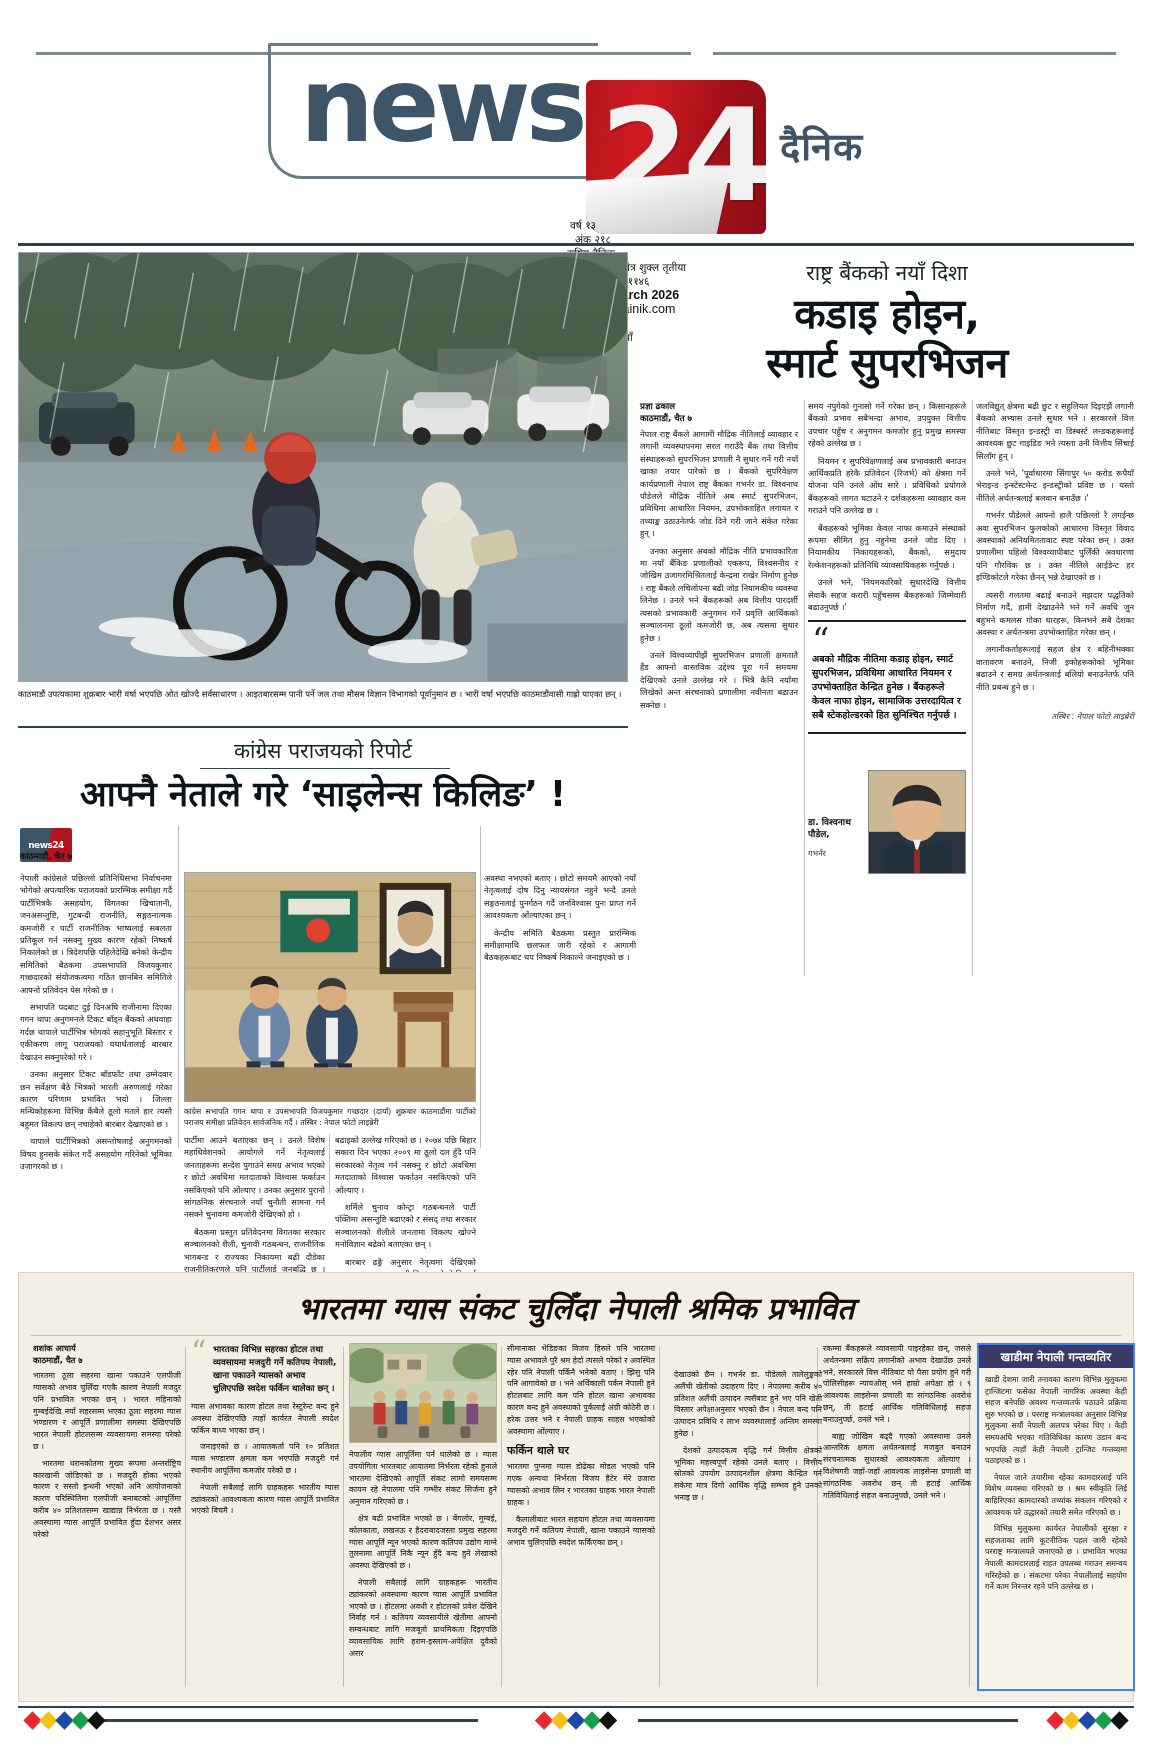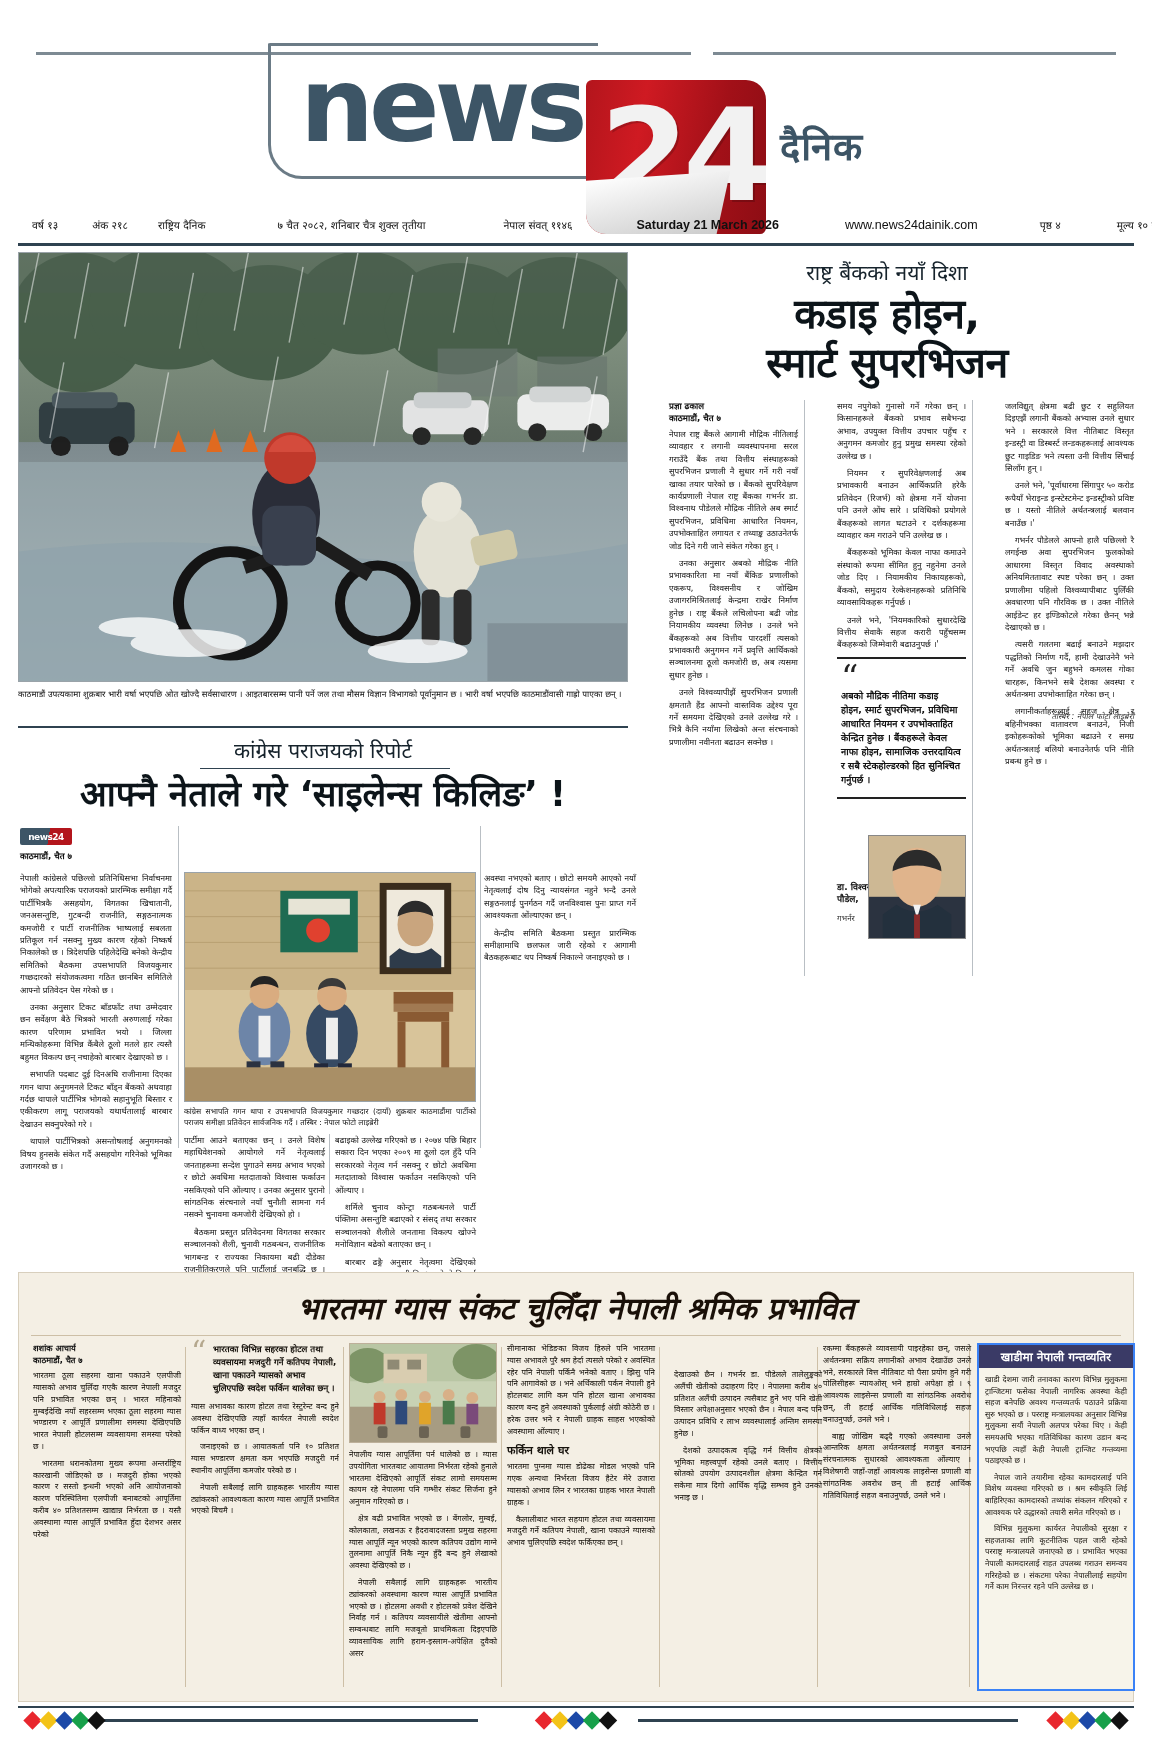--- a/index.html
+++ b/index.html
@@ -49,22 +49,22 @@
   }
   .logo-dainik {
     position:absolute; left:524px; top:84px;
     font-family:"DejaVu Sans", sans-serif; font-weight:bold; font-size:38px;
     color:#3d5566; letter-spacing:1px;
   }
 
   
   .infobar {
     position:absolute; left:18px; right:18px; top:218px; height:20px;
-    display:flex; align-items:flex-start;
-    font-family:"DejaVu Sans", sans-serif; font-size:10.5px; color:#111;
+    display:flex; align-items:center;
+    font-family:"DejaVu Sans", sans-serif; font-size:10.5px; color:#111;flex-direction:column;
   }
   .infobar .seg { white-space:nowrap; }
   .ib-1 { margin-left:14px; }
   .ib-2 { margin-left:34px; }
   .ib-3 { margin-left:30px; }
   .ib-4 { margin-left:72px; }
   .ib-5 { margin-left:78px; }
   .ib-6 { margin-left:64px; font-family:"Liberation Sans", sans-serif; font-weight:bold; font-size:12.5px; }
   .ib-7 { margin-left:66px; font-family:"Liberation Sans", sans-serif; font-size:12.5px; }
   .ib-8 { margin-left:62px; }
@@ -100,21 +100,21 @@
     position:absolute; left:622px; top:38px; width:494px; text-align:center;
     font-family:"DejaVu Sans", sans-serif; font-weight:bold; font-size:41px; line-height:49px;
     color:#0c1419; letter-spacing:-0.5px;
   }
 
   
   .lead-cols {
     position:absolute; left:622px; top:148px; width:494px; height:580px;
     display:flex; gap:10px;
   }
-  .lead-cols .col { width:158px;margin-left:29px; }
+  .lead-cols .col { width:158px; }
   .colrule { position:absolute; top:148px; width:1px; height:576px; background:#b9bfc4; }
 
   .byline {
     font-family:"DejaVu Sans", sans-serif; font-weight:bold; font-size:8.6px; line-height:12px;
     margin-bottom:4px;
   }
   p.body {
     font-family:"DejaVu Sans", sans-serif; font-size:8.2px; line-height:12.4px;
     text-align:justify; margin-bottom:5px; color:#111;
     text-indent:10px;
@@ -158,21 +158,21 @@
     font-family:"DejaVu Sans", sans-serif; font-size:21px; color:#16232c;
   }
   .s2-kicker-underline { position:absolute; left:200px; top:768px; width:250px; height:1px; background:#2f4250; }
   .s2-head {
     position:absolute; left:18px; top:772px; width:610px; text-align:center;
     font-family:"DejaVu Sans", sans-serif; font-weight:bold; font-size:35px; line-height:44px;
     color:#0c1419;
   }
 
   .s2-logo {
-    position:absolute; left:20px; top:828px; width:52px; height:17px;
+    position:absolute; left:20px; top:828px; width:52px; height:34px;
     background:linear-gradient(100deg,#3d5566 0 55%, #b3151c 55% 100%);
     border-radius:2px;
     font-family:"DejaVu Sans", sans-serif; font-weight:bold; font-size:9px; color:#fff;
     display:flex; align-items:center; justify-content:center; letter-spacing:-0.5px;
   }
   .s2-byline {
     position:absolute; left:20px; top:850px; width:150px;
     font-family:"DejaVu Sans", sans-serif; font-weight:bold; font-size:8.6px; line-height:12px;
   }
 
@@ -463,22 +463,22 @@
 <div class="s2-logo">news24</div>
 <div class="s2-byline">काठमाडौं, चैत ७</div>
 
 <div class="s2-cols">
   <div class="s2rule" style="left:160px; top:-46px; height:322px;"></div>
   <div class="s2rule" style="left:311px; top:262px; height:60px;"></div>
   <div class="s2rule" style="left:462px; top:-46px; height:322px;"></div>
 
   <div class="s2-c1">
     <p class="body first">नेपाली कांग्रेसले पछिल्लो प्रतिनिधिसभा निर्वाचनमा भोगेको अपत्यारिक पराजयको प्रारम्भिक समीक्षा गर्दै पार्टीभित्रकै असहयोग, विगतका खिचातानी, जनअसन्तुष्टि, गुटबन्दी राजनीति, सङ्गठनात्मक कमजोरी र पार्टी राजनीतिक भाष्यलाई सबलता प्रतिकूल गर्न नसक्नु मुख्य कारण रहेको निष्कर्ष निकालेको छ । त्रिदेशपछि पहिलेदेखि बनेको केन्द्रीय समितिको बैठकमा उपसभापति विजयकुमार गच्छदारको संयोजकत्वमा गठित छानबिन समितिले आफ्नो प्रतिवेदन पेस गरेको छ ।</p>
+    <p class="body">सभापति पदबाट दुई दिनअघि राजीनामा दिएका गगन थापा अनुगमनले टिकट बाँड्न बैंकको अथवाहा गर्दछ थापाले पार्टीभित्र भोगको सहानुभूति बिस्तार र एकीकरण लागू पराजयको यथार्थतालाई बारबार देखाउन सक्नुपरेको गरे ।</p>
     <p class="body">उनका अनुसार टिकट बाँडफाँट तथा उम्मेदवार छन सर्वेक्षण बैठे भित्रको भारती अरुणलाई गरेका कारण परिणाम प्रभावित भयो । जिल्ला मन्थिकोहरूमा विभिन्न कैंबैले ठूलो मतले हार त्यस्तै बहुमत विकल्प छन् नचाहेको बारबार देखाएको छ ।</p>
-    <p class="body">सभापति पदबाट दुई दिनअघि राजीनामा दिएका गगन थापा अनुगमनले टिकट बाँड्न बैंकको अथवाहा गर्दछ थापाले पार्टीभित्र भोगको सहानुभूति बिस्तार र एकीकरण लागू पराजयको यथार्थतालाई बारबार देखाउन सक्नुपरेको गरे ।</p>
     <p class="body">थापाले पार्टीभित्रको असन्तोषलाई अनुगमनको विषय हुनसके संकेत गर्दै असहयोग गरिनेको भूमिका उजागरको छ ।</p>
   </div>
 
   <div class="s2-photo">
     <svg viewBox="0 0 292 230" preserveAspectRatio="none">
       <rect width="292" height="230" fill="#d8c49a"></rect>
       <rect x="0" y="0" width="292" height="118" fill="#cbb488"></rect>
       <g stroke="#b89f72" stroke-width="1">
         <line x1="0" y1="18" x2="292" y2="18"></line>
           <line x1="0" y1="44" x2="292" y2="44"></line>

